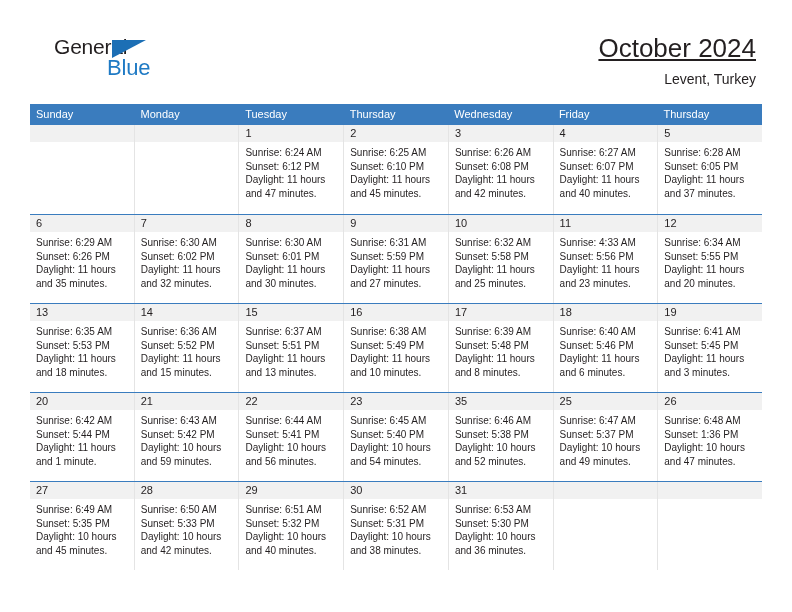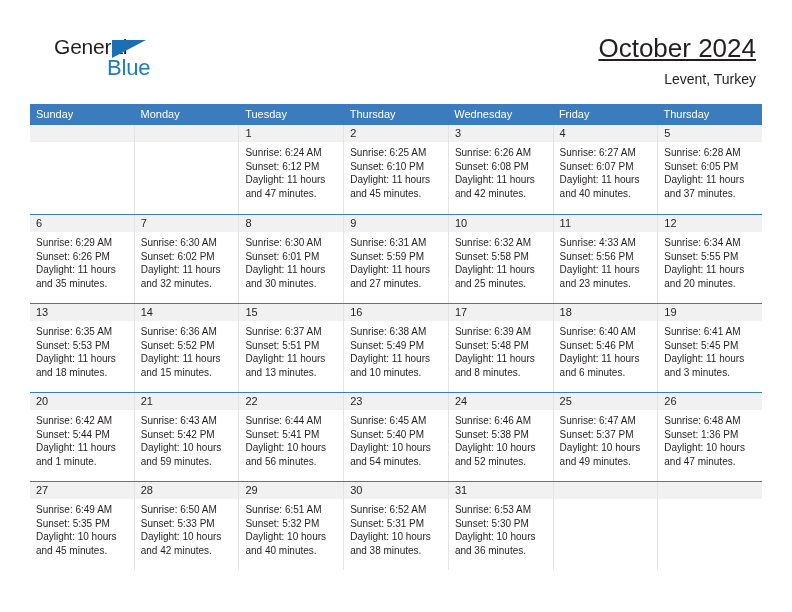--- a/index.html
+++ b/index.html
@@ -398,21 +398,21 @@
           <div class="day-cell">
             <div class="day-number">23</div>
             <div class="day-info">
               <div>Sunrise: 6:45 AM</div>
               <div>Sunset: 5:40 PM</div>
               <div>Daylight: 10 hours</div>
               <div>and 54 minutes.</div>
             </div>
           </div>
           <div class="day-cell">
-            <div class="day-number">24</div>
+            <div class="day-number">35</div>
             <div class="day-info">
               <div>Sunrise: 6:46 AM</div>
               <div>Sunset: 5:38 PM</div>
               <div>Daylight: 10 hours</div>
               <div>and 52 minutes.</div>
             </div>
           </div>
           <div class="day-cell">
             <div class="day-number">25</div>
             <div class="day-info">

